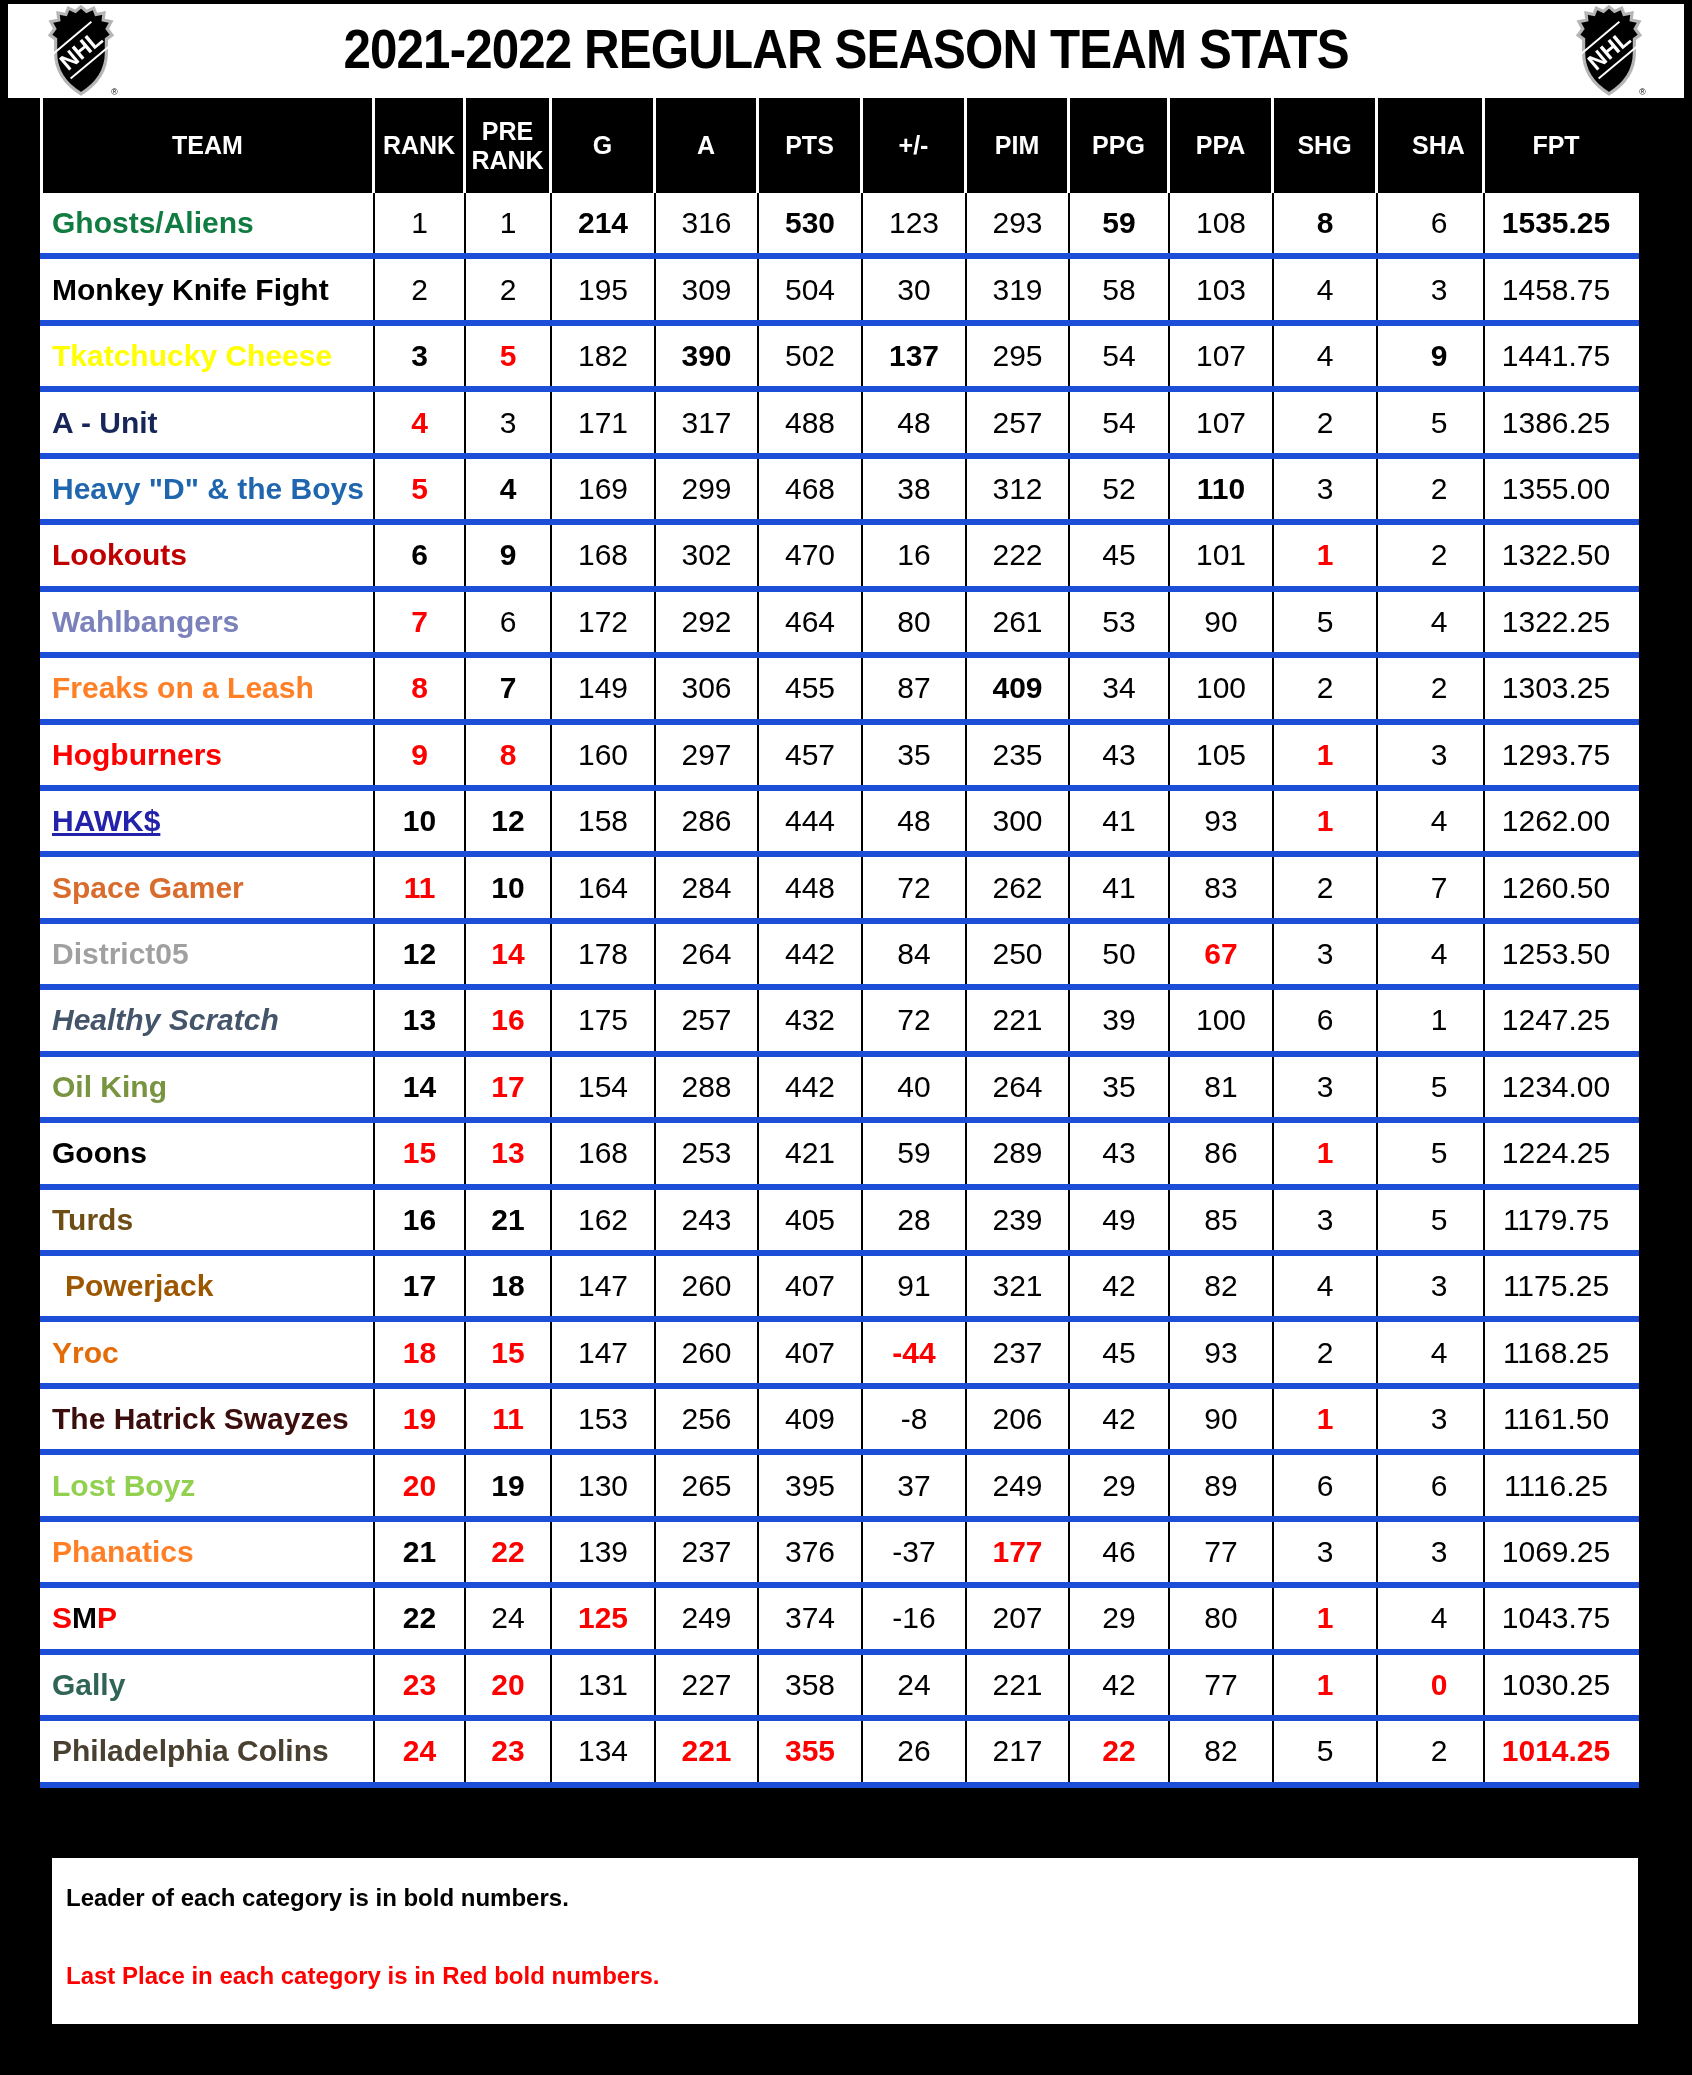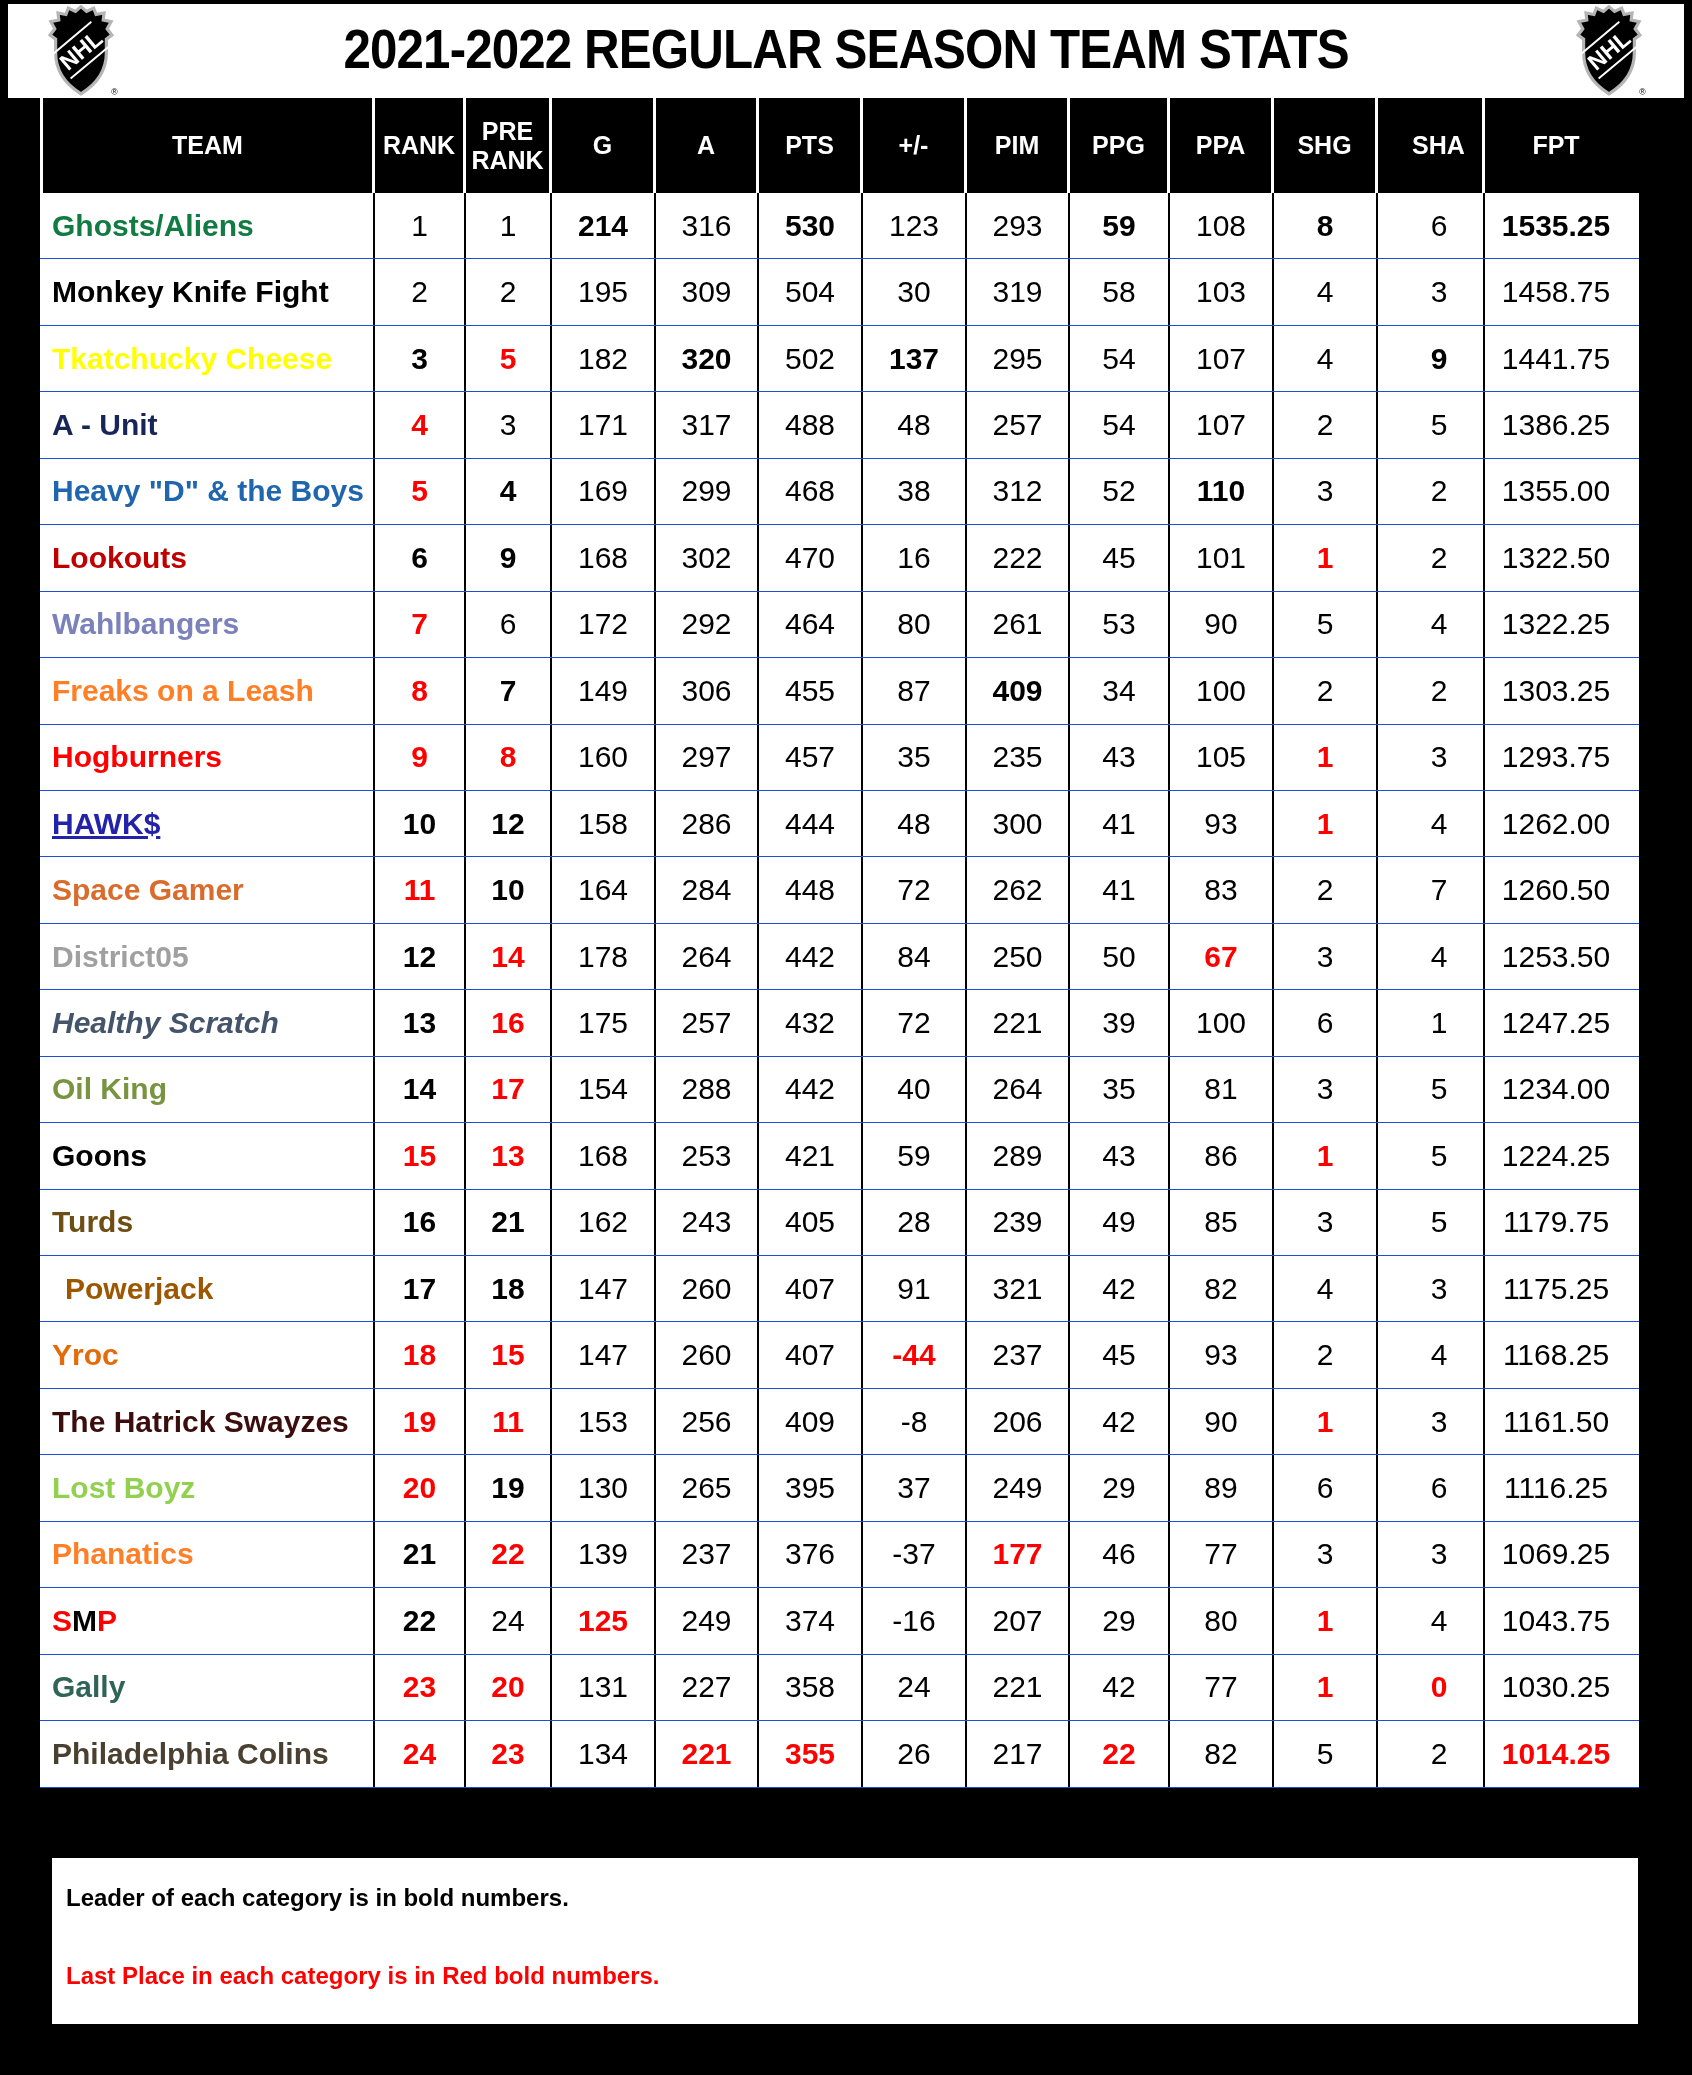--- a/index.html
+++ b/index.html
@@ -22,21 +22,21 @@
   .logo svg{width:100%;height:100%;}
 
   .stats-table{position:absolute;left:40px;top:98px;width:1599px;}
   .hrow{display:flex;height:95px;background:#000;}
   .hcell{
     color:#fff;font-weight:700;font-size:25px;line-height:1.15;
     display:flex;align-items:center;justify-content:center;text-align:center;
     border-right:3px solid #fff;box-sizing:border-box;background:#000;
   }
   .hcell:first-child{border-left:3px solid #fff;}
-  .brow{display:flex;height:66.45px;background:#fff;border-bottom:1px solid #1d4ed8;box-sizing:border-box;}
+  .brow{display:flex;height:66.45px;background:#fff;border-bottom:6px solid #1d4ed8;box-sizing:border-box;}
   .bcell{
     display:flex;align-items:center;justify-content:center;
     font-size:30px;color:#000;border-right:2px solid #000;box-sizing:border-box;
     overflow:hidden;white-space:nowrap;
   }
   .teamcell{justify-content:flex-start;padding-left:12px;font-weight:700;}
   .italic{font-style:italic;}
   .s1{font-weight:700;}
   .s2{font-weight:700;color:#FF0000;}
   .c0{width:335px;} .c1{width:91px;} .c2{width:86px;} .c3{width:104px;}
@@ -131,21 +131,21 @@
         <div class="bcell c9">103</div>
         <div class="bcell c10">4</div>
         <div class="bcell c11">3</div>
         <div class="bcell c12">1458.75</div>
       </div>
       <div class="brow">
         <div class="bcell teamcell c0" style="color: rgb(255, 255, 0);">Tkatchucky Cheese</div>
         <div class="bcell c1 s1">3</div>
         <div class="bcell c2 s2">5</div>
         <div class="bcell c3">182</div>
-        <div class="bcell c4 s1">320</div>
+        <div class="bcell c4 s1">390</div>
         <div class="bcell c5">502</div>
         <div class="bcell c6 s1">137</div>
         <div class="bcell c7">295</div>
         <div class="bcell c8">54</div>
         <div class="bcell c9">107</div>
         <div class="bcell c10">4</div>
         <div class="bcell c11 s1">9</div>
         <div class="bcell c12">1441.75</div>
       </div>
       <div class="brow">

